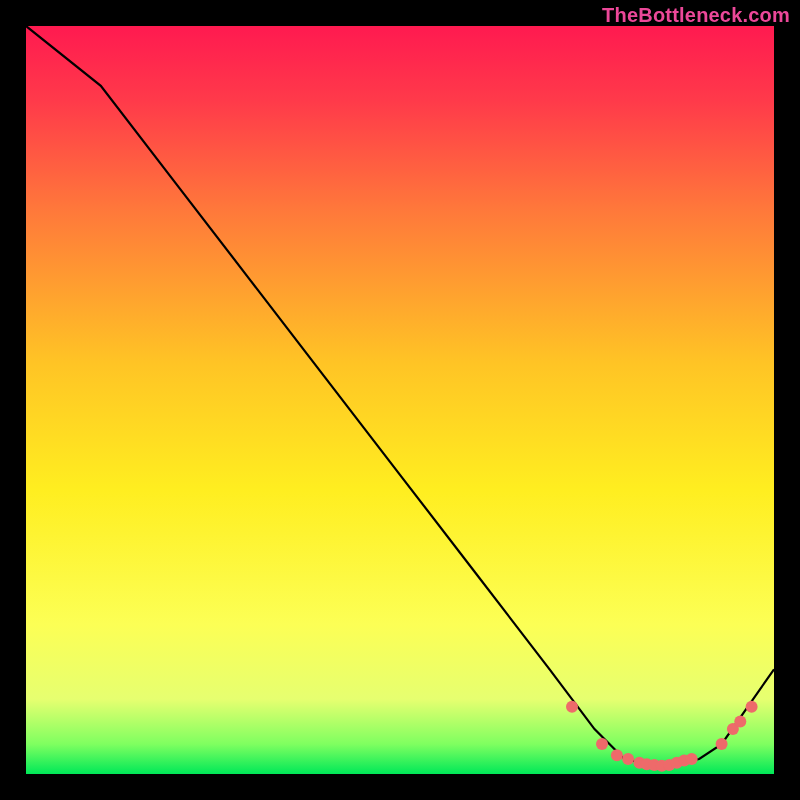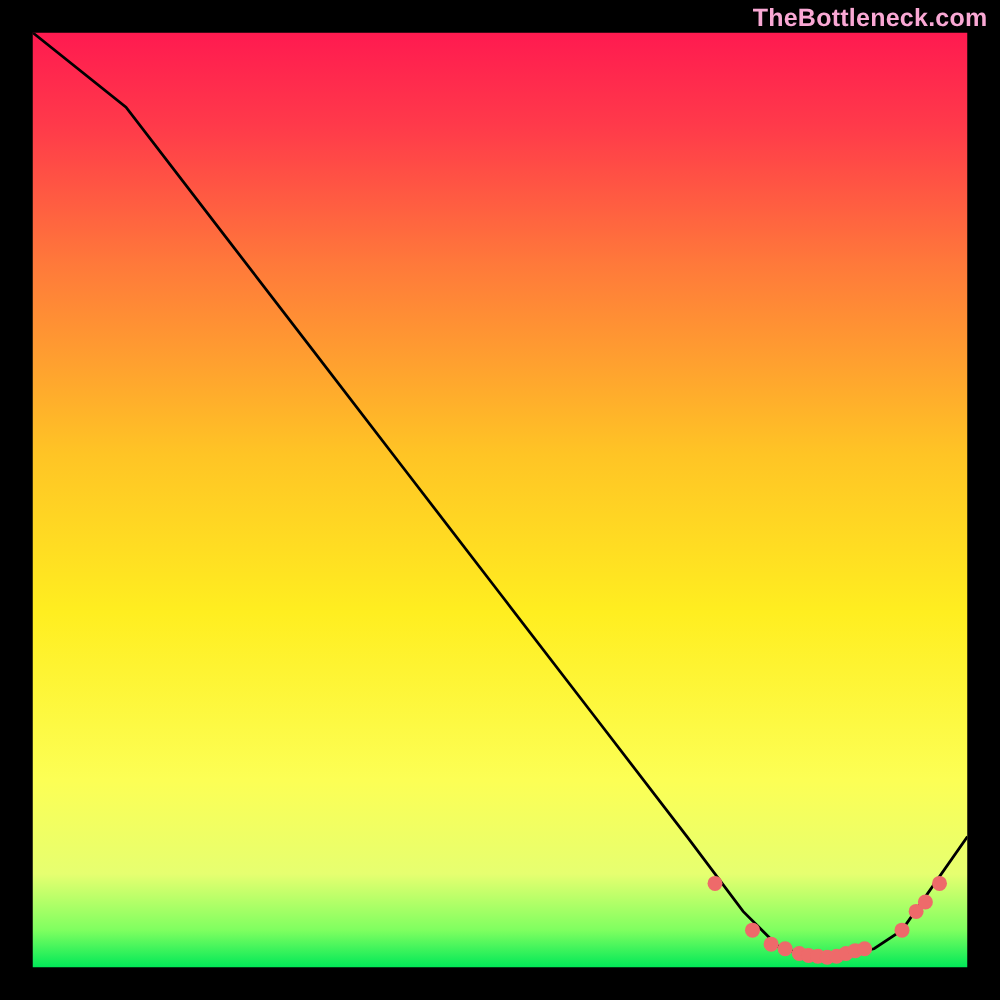--- a/index.html
+++ b/index.html
@@ -20,21 +20,21 @@
     position: absolute;
     left: 26px;
     top: 26px;
     width: 748px;
     height: 748px;
   }
   .watermark {
     position: absolute;
     top: 4px;
     right: 10px;
-    color: #f9a8d4;
+    color: #ec4899;
     font-size: 20px;
     font-weight: 600;
     letter-spacing: 0.2px;
     z-index: 20;
   }
   svg { display: block; }
 </style>
 </head>
 <body>
 

